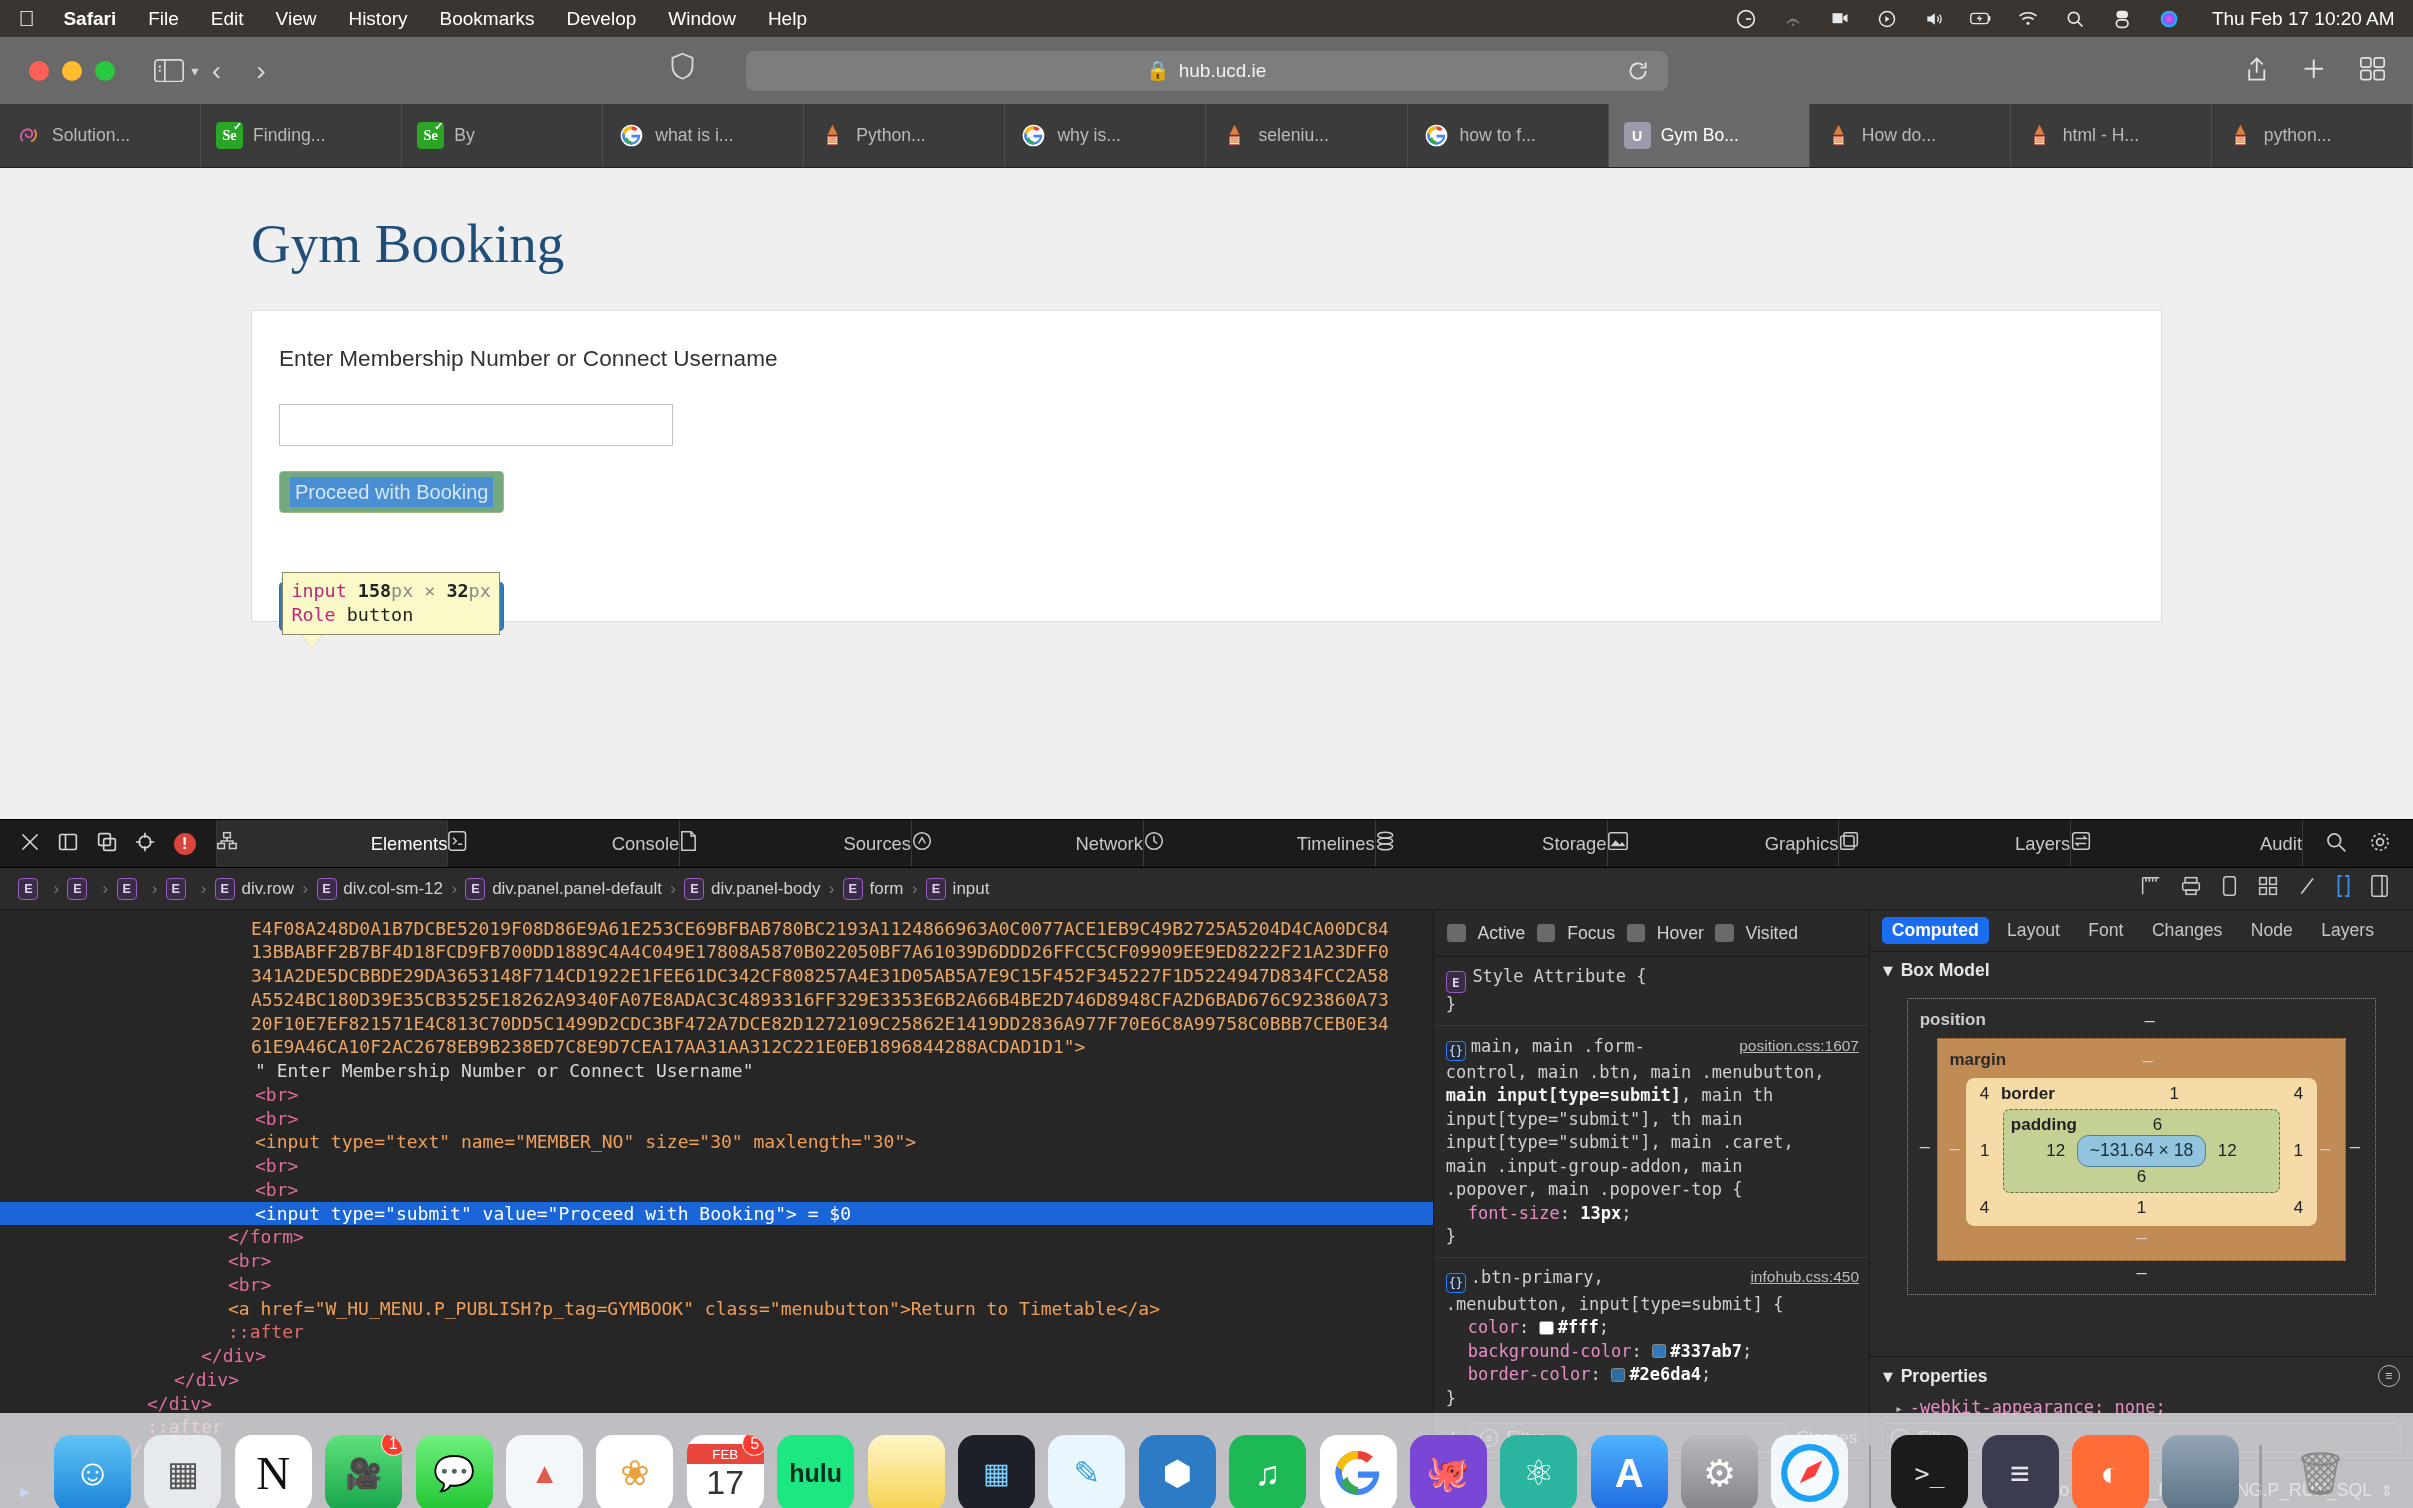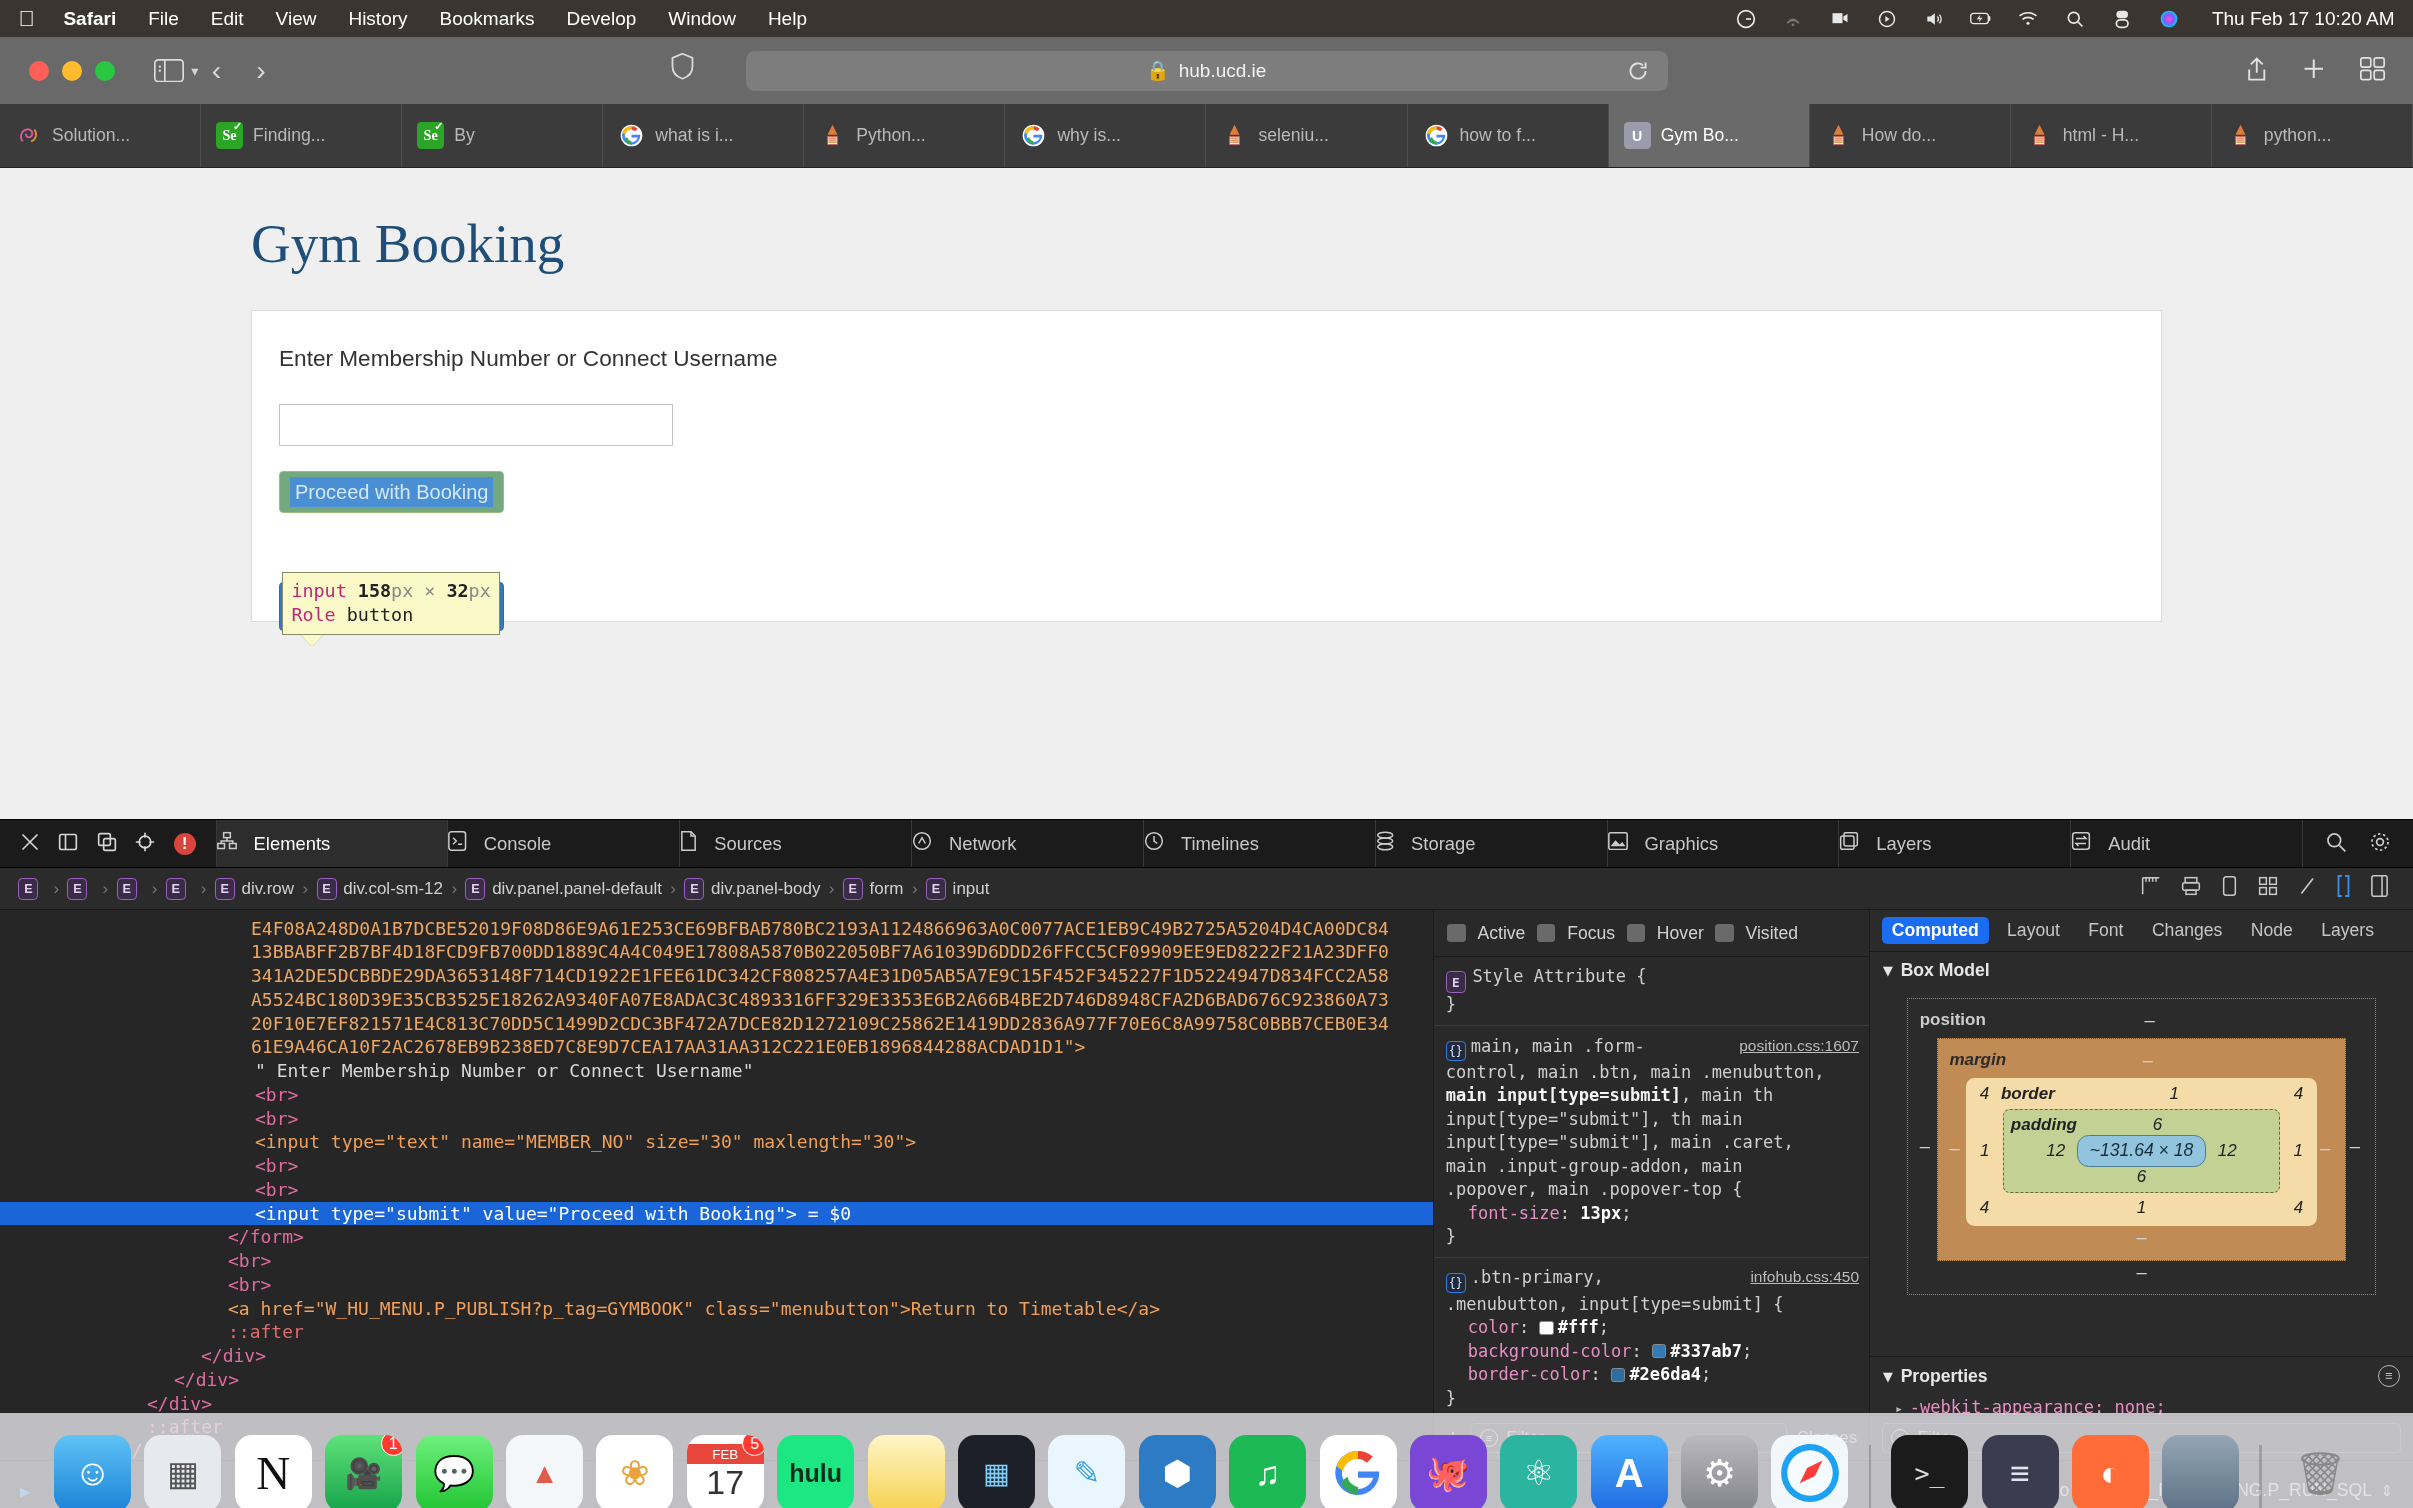--- a/index.html
+++ b/index.html
@@ -93,21 +93,21 @@
 
   
   .devtools { background:#232323; color:#ccc; height:calc(1508px - 37px - 67px - 52px - 651px - 60px); }
   .dt-tabs { height:49px; background:#1b1b1b; display:flex; align-items:stretch;
     border-top:0.8px solid #000; border-bottom:0.8px solid #000; }
   .dt-ctl { display:flex; align-items:center; gap:18.4px; padding:0 20px;
     border-right:0.8px solid #393939; color:#d6d6d6; }
   .err-badge { width:22px; height:22px; border-radius:50%; background:#d9453c;
     color:#fff; font-size:16px; display:flex; align-items:center;
     justify-content:center; font-weight:bold; }
-  .dt-tab { flex:1; display:flex; align-items:center; justify-content:flex-start;
+  .dt-tab { flex:1; display:flex; align-items:center; justify-content:space-between;
     gap:17px; color:#c8c8c8; font-size:18.4px; border-right:0.8px solid #393939; }
   .dt-tab.active { background:#2d2d2d; color:#fff; }
   .dt-tools { display:flex; align-items:center; gap:22px; padding:0 22px; }
 
   .crumbbar { height:42px; background:#2b2b2b; display:flex; align-items:center;
     padding:0 11.7px; gap:0; border-bottom:0.8px solid #1a1a1a; font-size:17px;
     color:#d0d0d0; }
   .crumb { display:flex; align-items:center; gap:6.7px; padding:0 6.7px; }
   .ebadge { width:20px; height:22px; border:1.7px solid #9b5fc0; border-radius:4.2px;
     background:#3a2b48; color:#e3d3f0; font-size:12.6px; display:flex;
@@ -161,21 +161,21 @@
     font-size:17.6px; color:#c6c6c6; border-bottom:0.8px solid #1a1a1a; }
   .ctab { padding:3.4px 10px; border-radius:5px; }
   .ctab.active { background:#1a6cf0; color:#fff; font-weight:bold; }
   .sec-h { display:flex; align-items:center; gap:8.4px; padding:8.4px 13.4px;
     font-size:17.6px; color:#e6e6e6; font-weight:bold; }
   .boxmodel { margin:8.4px auto 0 auto; width:469px; }
   .bm-position { border:1.7px dotted #8c8c8c; padding:10px 11.7px 11.7px 11.7px;
     position:relative; font-family:"Liberation Sans", sans-serif; }
   .bm-lbl { font-size:17px; font-weight:bold; }
   .bm-margin { background:#c08b54; border:0.8px dotted #6a4c2c; margin-top:6.7px;
-    padding:10px 11.7px 11.7px 11.7px; position:relative; color:#2a2a2a;font-style:italic; }
+    padding:10px 11.7px 11.7px 11.7px; position:relative; color:#2a2a2a; }
   .bm-border { background:#f4dba8; border-radius:8.4px; margin-top:6.7px;
     padding:6.7px 8.4px 8.4px 8.4px; position:relative; color:#222; }
   .bm-padding { background:#c3d194; border:1.7px dashed #5d6b35; border-radius:6.7px;
     margin:5px 8.4px; padding:5px 6.7px; position:relative; color:#222; }
   .bm-content { background:#92c4dd; border:0.8px solid #4e7d96; border-radius:11.7px;
     padding:4.2px 11.7px; font-size:17.6px; color:#18303c; display:inline-block; }
   .bm-row { display:flex; align-items:center; justify-content:center; gap:11.7px; }
   .bm-top, .bm-bot { text-align:center; font-size:17px; }
   .bm-side { font-size:17px; }
   .bm-dash { font-size:18.4px; color:#d0d0d0; }

